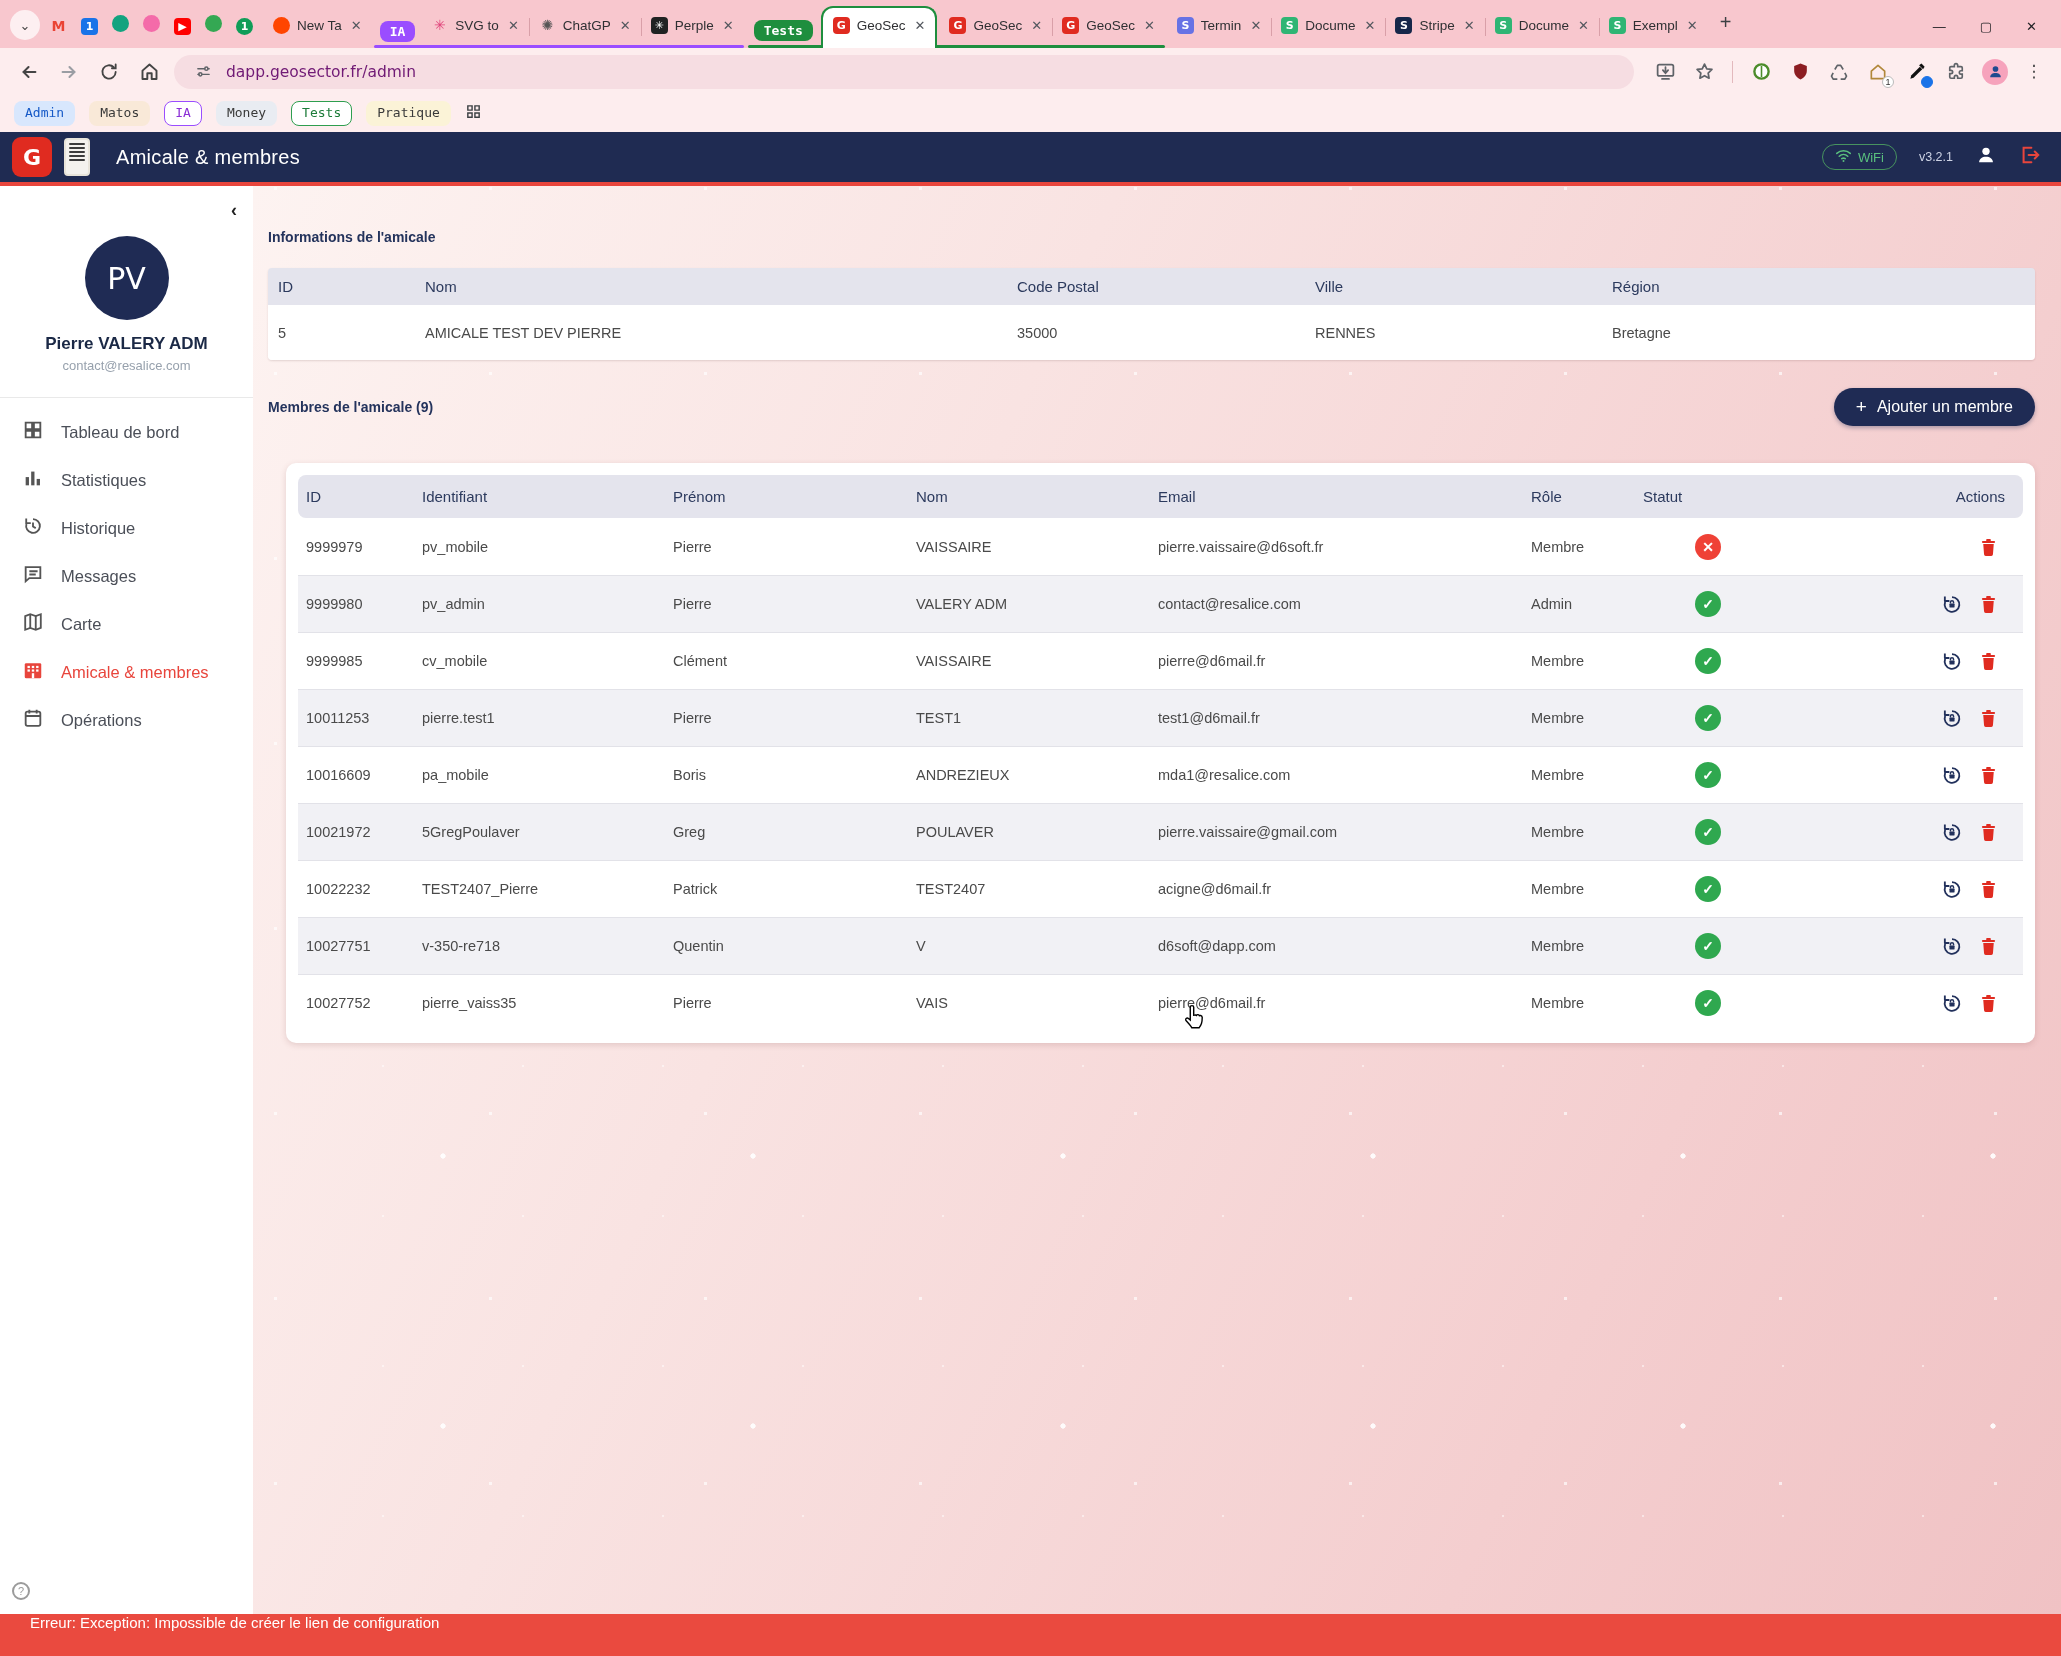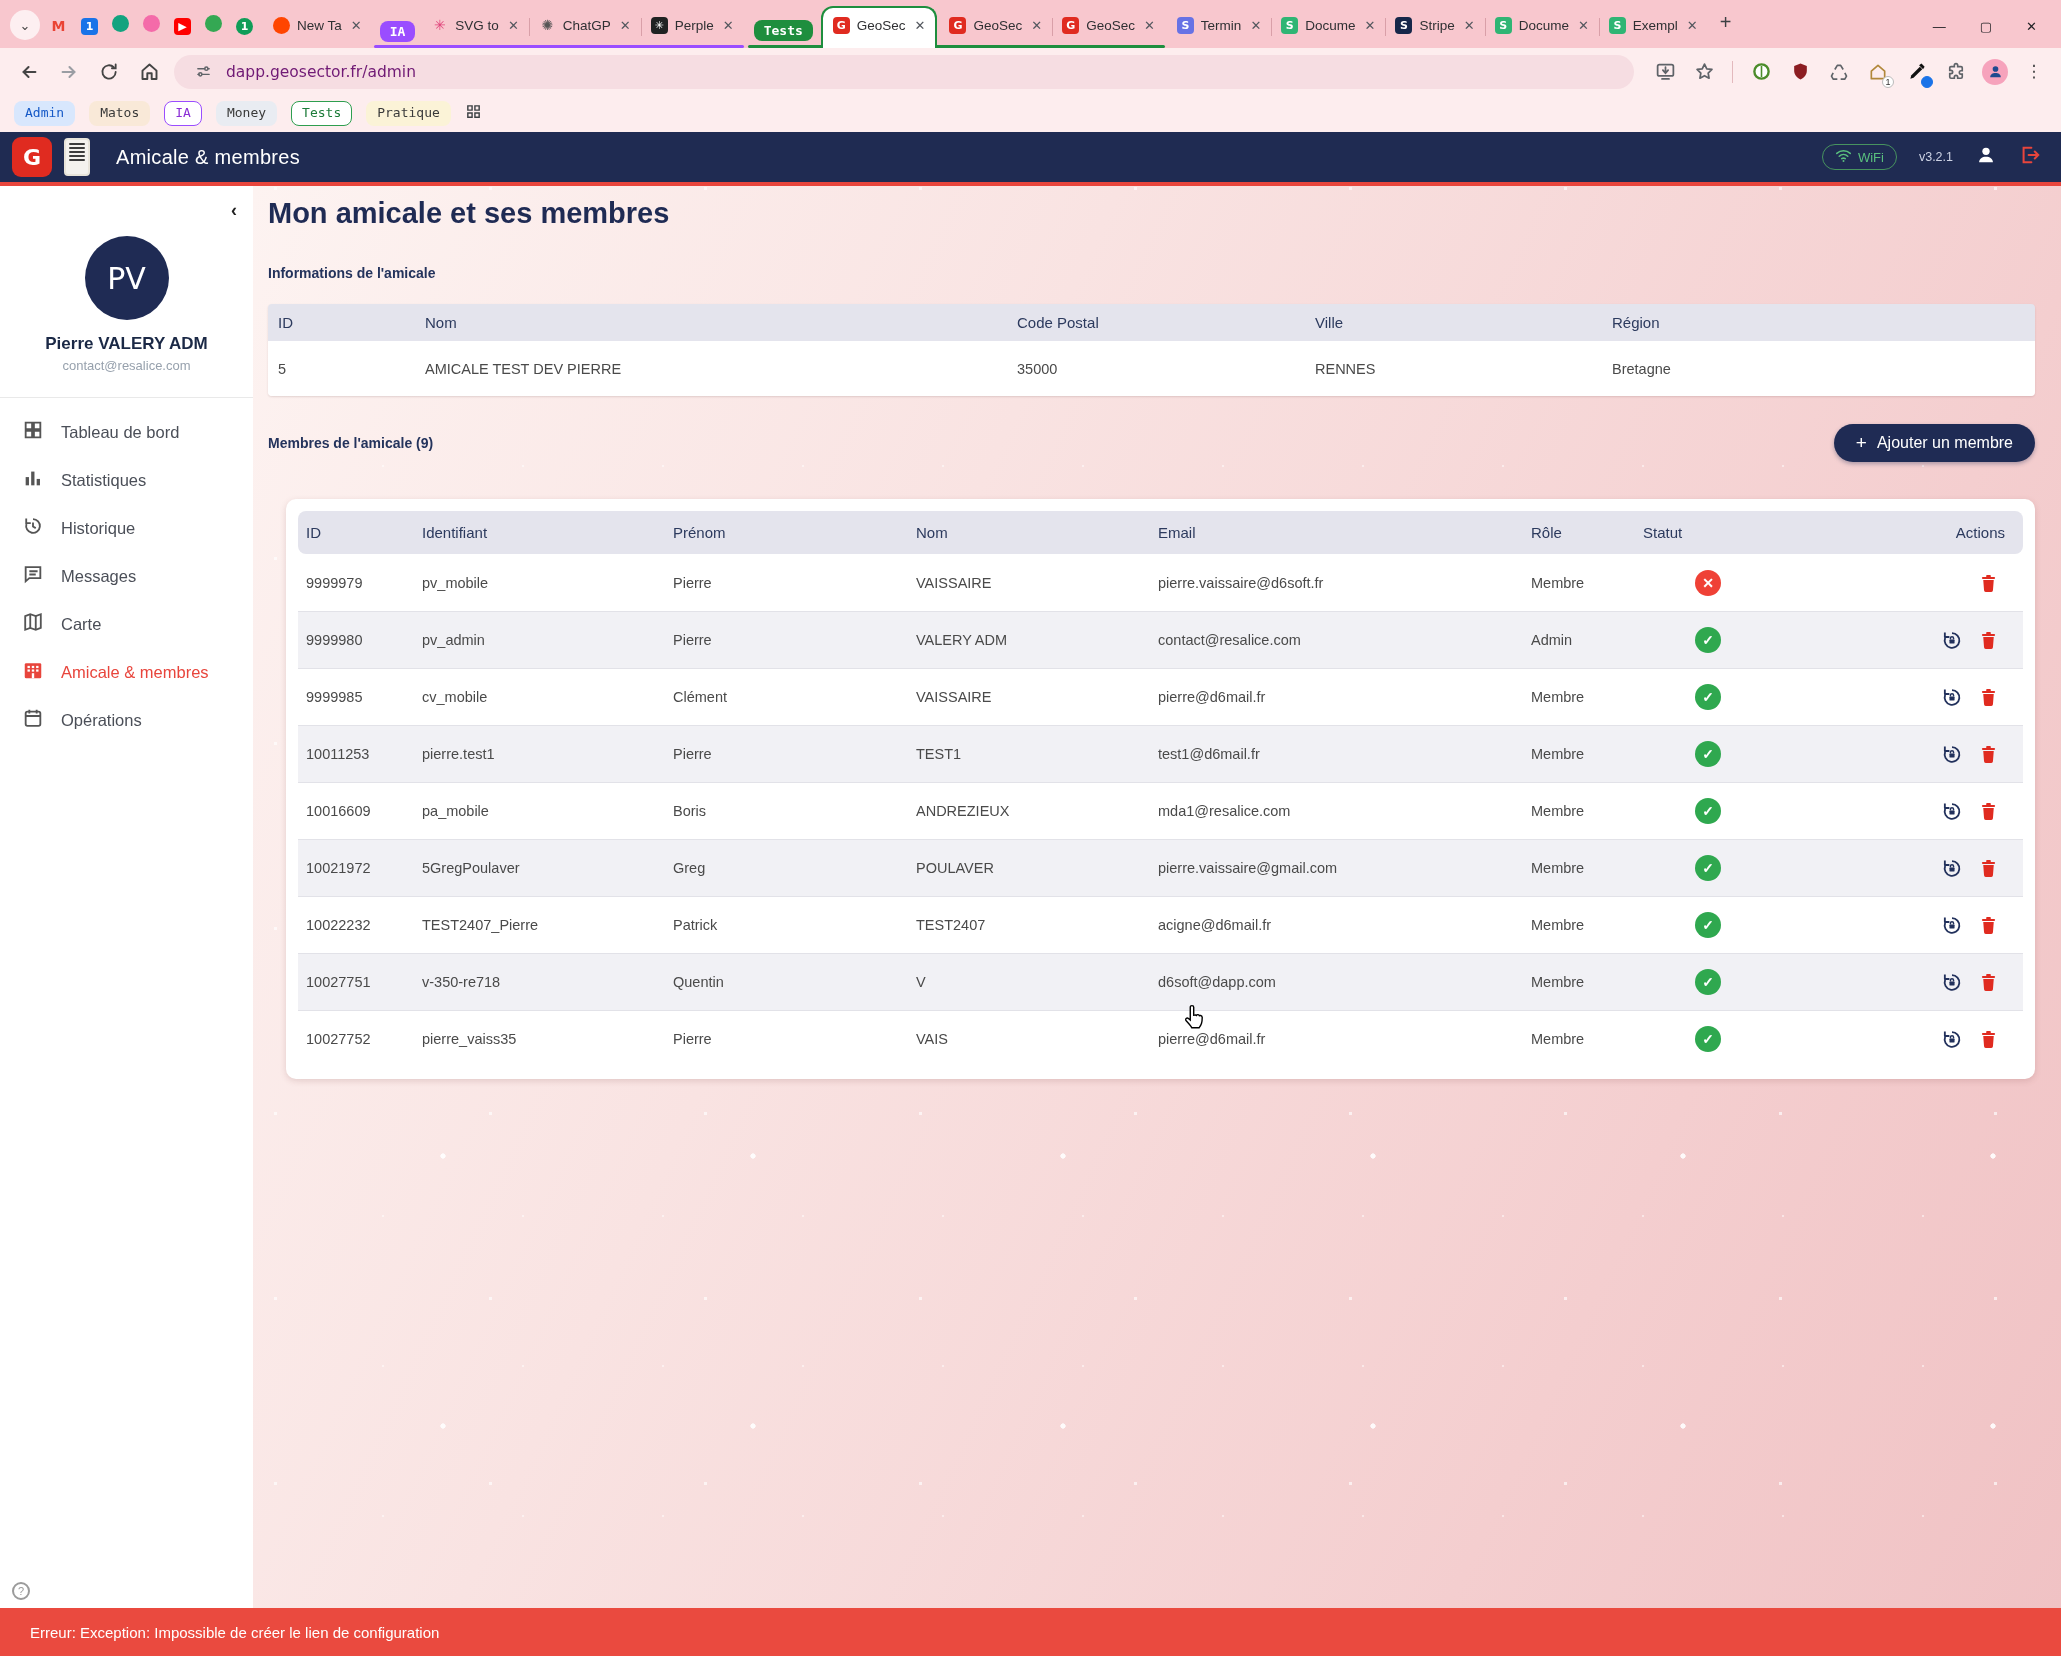--- a/index.html
+++ b/index.html
@@ -96,21 +96,21 @@
   .mrow:first-of-type{border-top:none;}
   .mrow.stripe{background:#f1f1f5;}
   .statuscell{display:flex;align-items:center;}
   .statusdot{width:26px;height:26px;border-radius:50%;margin-left:52px;display:flex;align-items:center;justify-content:center;color:#fff;font-size:14px;font-weight:bold;}
   .statusdot.ok{background:#2fa84f;}
   .statusdot.err{background:#ef4136;}
   .actionscell{display:flex;justify-content:flex-end;align-items:center;gap:14px;padding-right:24px !important;}
   .iconbtn{background:none;border:none;padding:0;width:22px;height:22px;display:flex;align-items:center;justify-content:center;}
 
   
-  .errorbar{position:absolute;left:0;bottom:0;width:100%;height:48px;background:#ea4a3f;color:#fff;display:flex;align-items:center;padding-left:30px;font-size:15px;}
+  .errorbar{position:absolute;left:0;bottom:0;width:100%;height:42px;background:#ea4a3f;color:#fff;display:flex;align-items:flex-start;padding-left:30px;font-size:15px;}
 
   .cursor{position:absolute;left:1182px;top:1004px;z-index:50;pointer-events:none;}
 </style>
 </head>
 <body>
 
 <div class="screen">
 
   <div class="tabstrip" id="tabstrip">
     <div class="tabsearch">⌄</div>
@@ -399,21 +399,20 @@
                 <rect x="4" y="5" width="16" height="15.5" rx="2"></rect>
                 <path d="M4 9.8h16M8 3v4M16 3v4"></path>
               </svg></span>
             <span>Opérations</span>
           </div>
         </nav>
       <div class="help-dot">?</div>
     </aside>
 
     <main class="main">
-      <div class="h1">Mon amicale et ses membres</div>
       <div class="h2 info">Informations de l'amicale</div>
 
       <div class="info-table">
         <div class="info-grid ihead" id="infohead">
             <div>ID</div>
             <div>Nom</div>
             <div>Code Postal</div>
             <div>Ville</div>
             <div>Région</div>
           </div>

